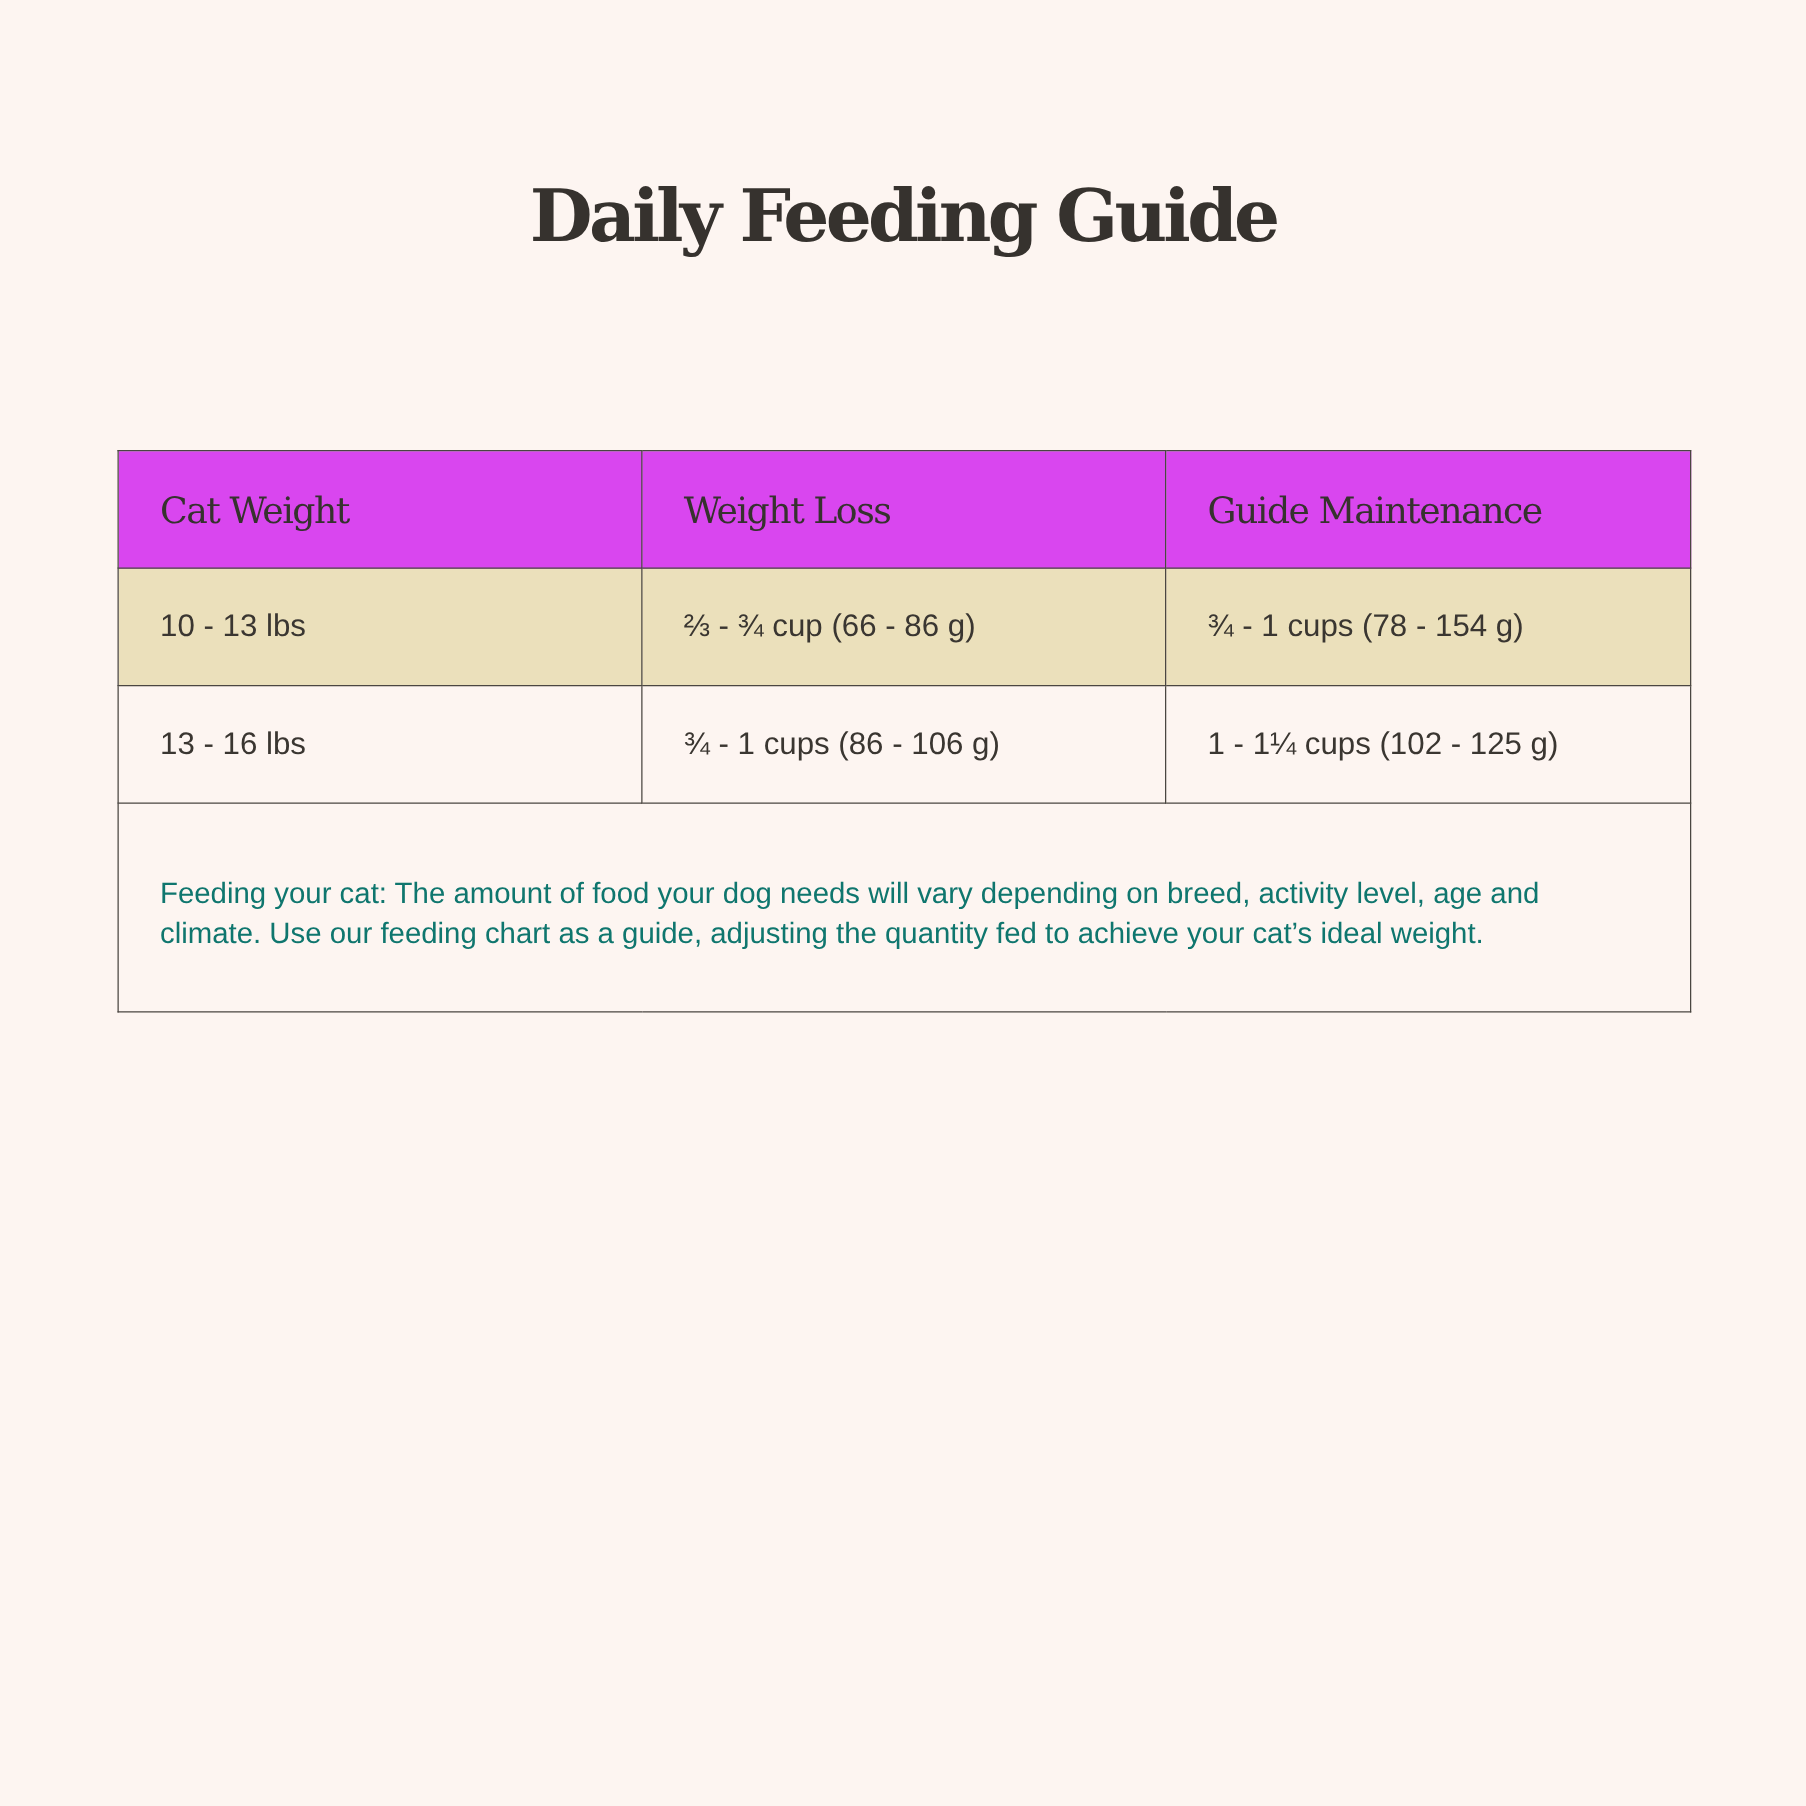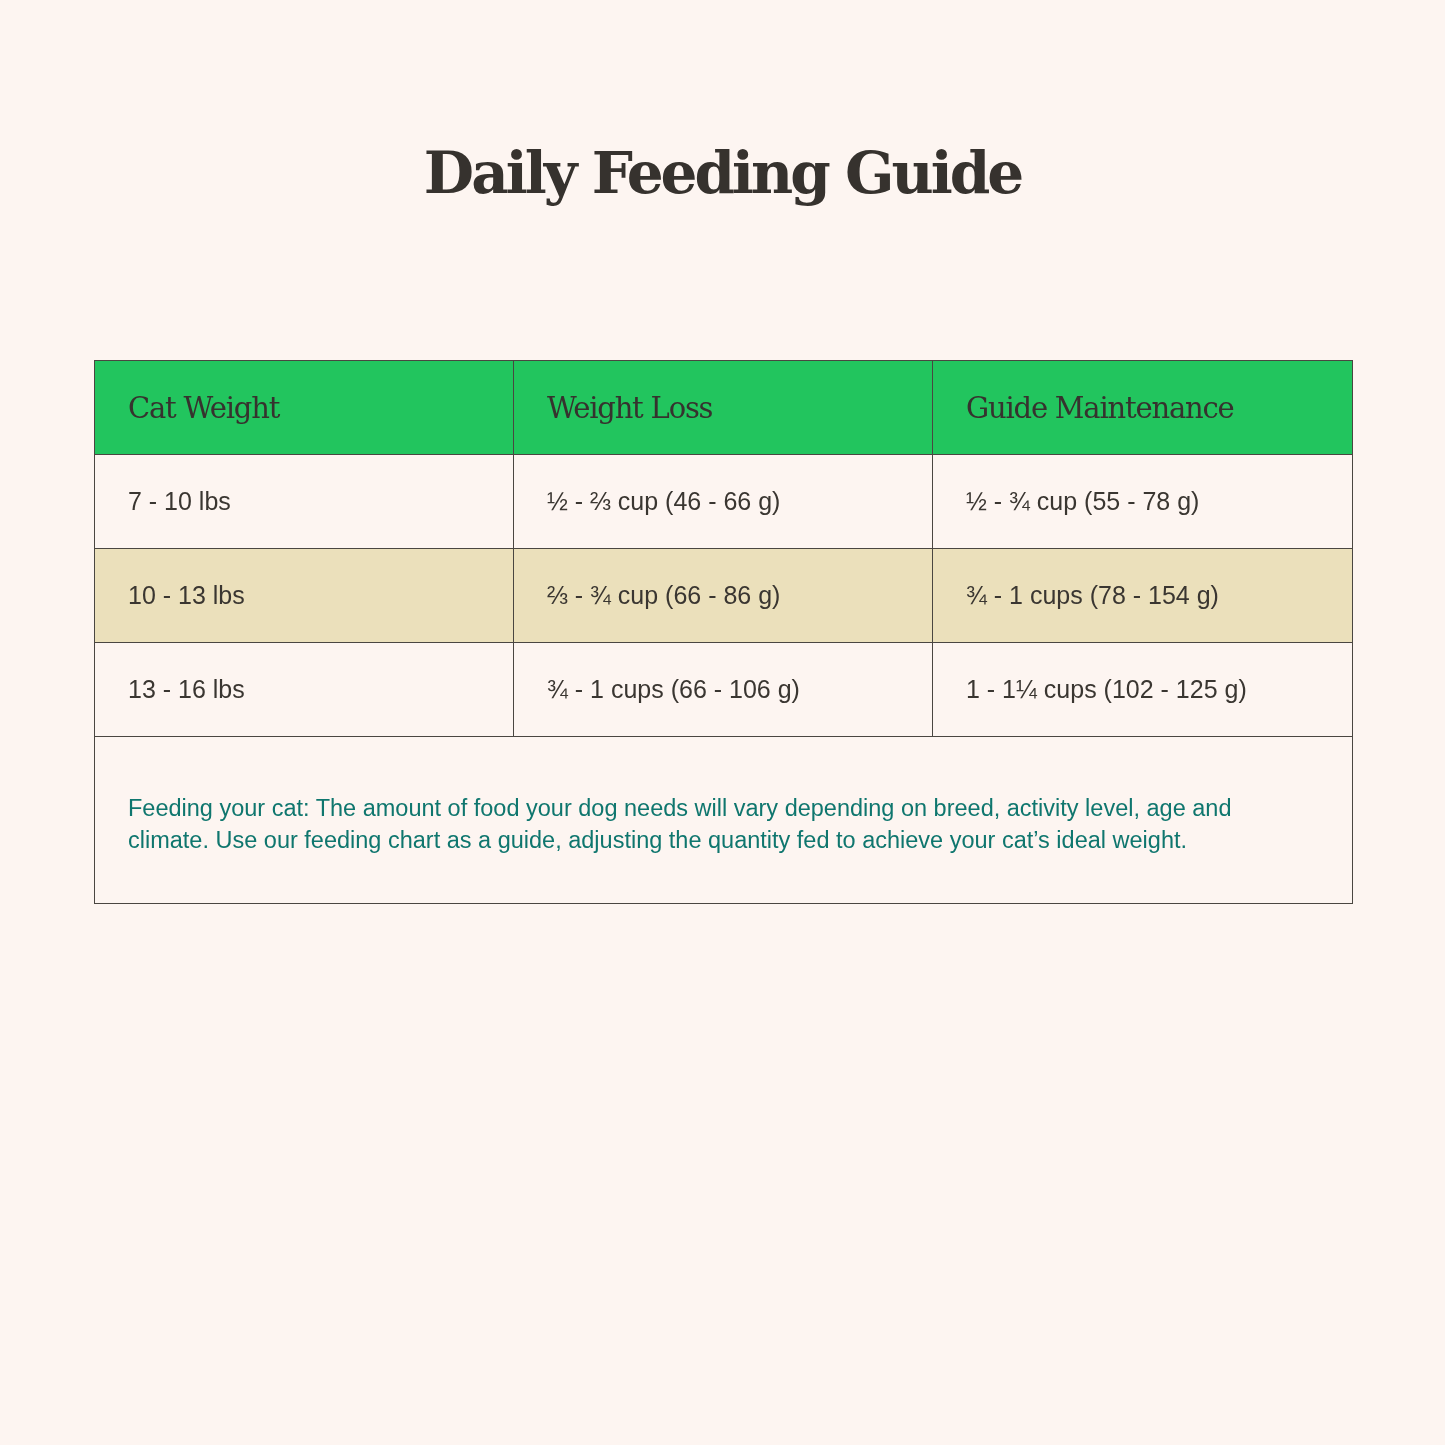--- a/index.html
+++ b/index.html
@@ -30,21 +30,21 @@
       table-layout: fixed;
     }
     .guide-table td, .guide-table th {
       border: 1.5px solid #4a4641;
       padding: 0 0 0 33px;
       text-align: left;
       vertical-align: middle;
     }
     .guide-table th {
       height: 93px;
-      background: #22c55e;
+      background: #d946ef;
       font-family: "DejaVu Serif", serif;
       font-weight: normal;
       font-size: 29px;
       letter-spacing: -1.2px;
       color: #36322e;
     }
     .guide-table td.cell {
       height: 93px;
       font-size: 25px;
       color: #3a3631;
@@ -72,32 +72,27 @@
       <col style="width:420px">
   </colgroup>
   <thead>
     <tr>
       <th>Cat Weight</th>
       <th>Weight Loss</th>
       <th>Guide Maintenance</th>
     </tr>
   </thead>
   <tbody>
-    <tr class="row-plain">
-      <td class="cell">7 - 10 lbs</td>
-      <td class="cell">½ - ⅔ cup (46 - 66 g)</td>
-      <td class="cell">½ - ¾ cup (55 - 78 g)</td>
-    </tr>
     <tr class="row-shaded">
       <td class="cell">10 - 13 lbs</td>
       <td class="cell">⅔ - ¾ cup (66 - 86 g)</td>
       <td class="cell">¾ - 1 cups (78 - 154 g)</td>
     </tr>
     <tr class="row-plain">
       <td class="cell">13 - 16 lbs</td>
-      <td class="cell">¾ - 1 cups (66 - 106 g)</td>
+      <td class="cell">¾ - 1 cups (86 - 106 g)</td>
       <td class="cell">1 - 1¼ cups (102 - 125 g)</td>
     </tr>
     <tr>
       <td class="note" colspan="3" style="height:130px;">Feeding your cat: The amount of food your dog needs will vary depending on breed, activity level, age and climate. Use our feeding chart as a guide, adjusting the quantity fed to achieve your cat’s ideal weight.</td>
     </tr>
   </tbody>
 </table>
 
 </body></html>

